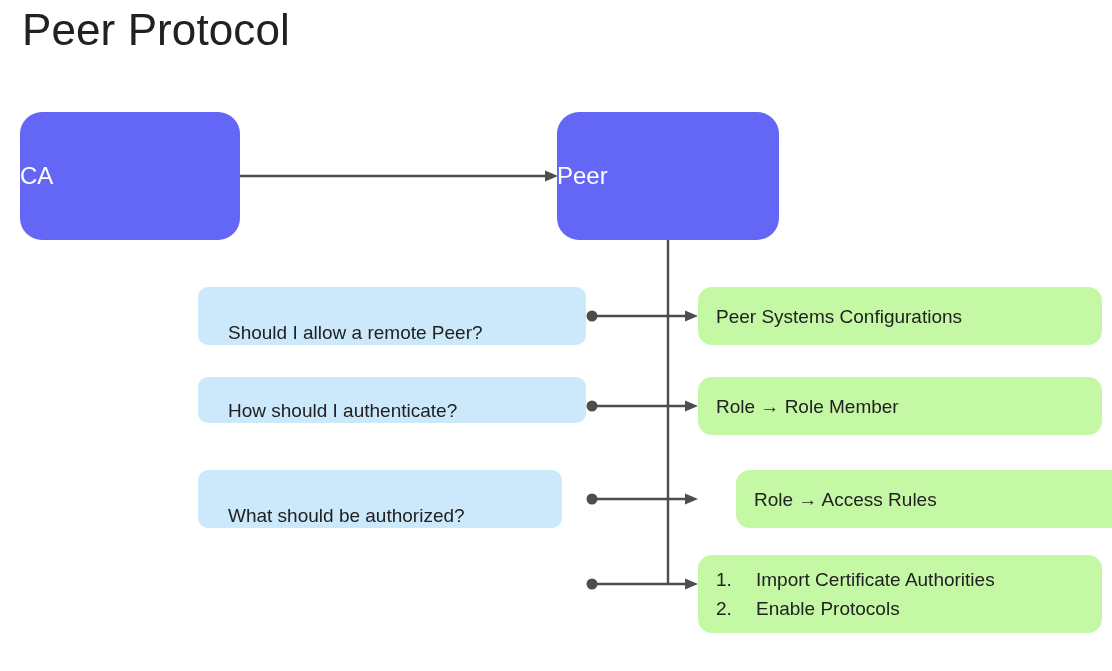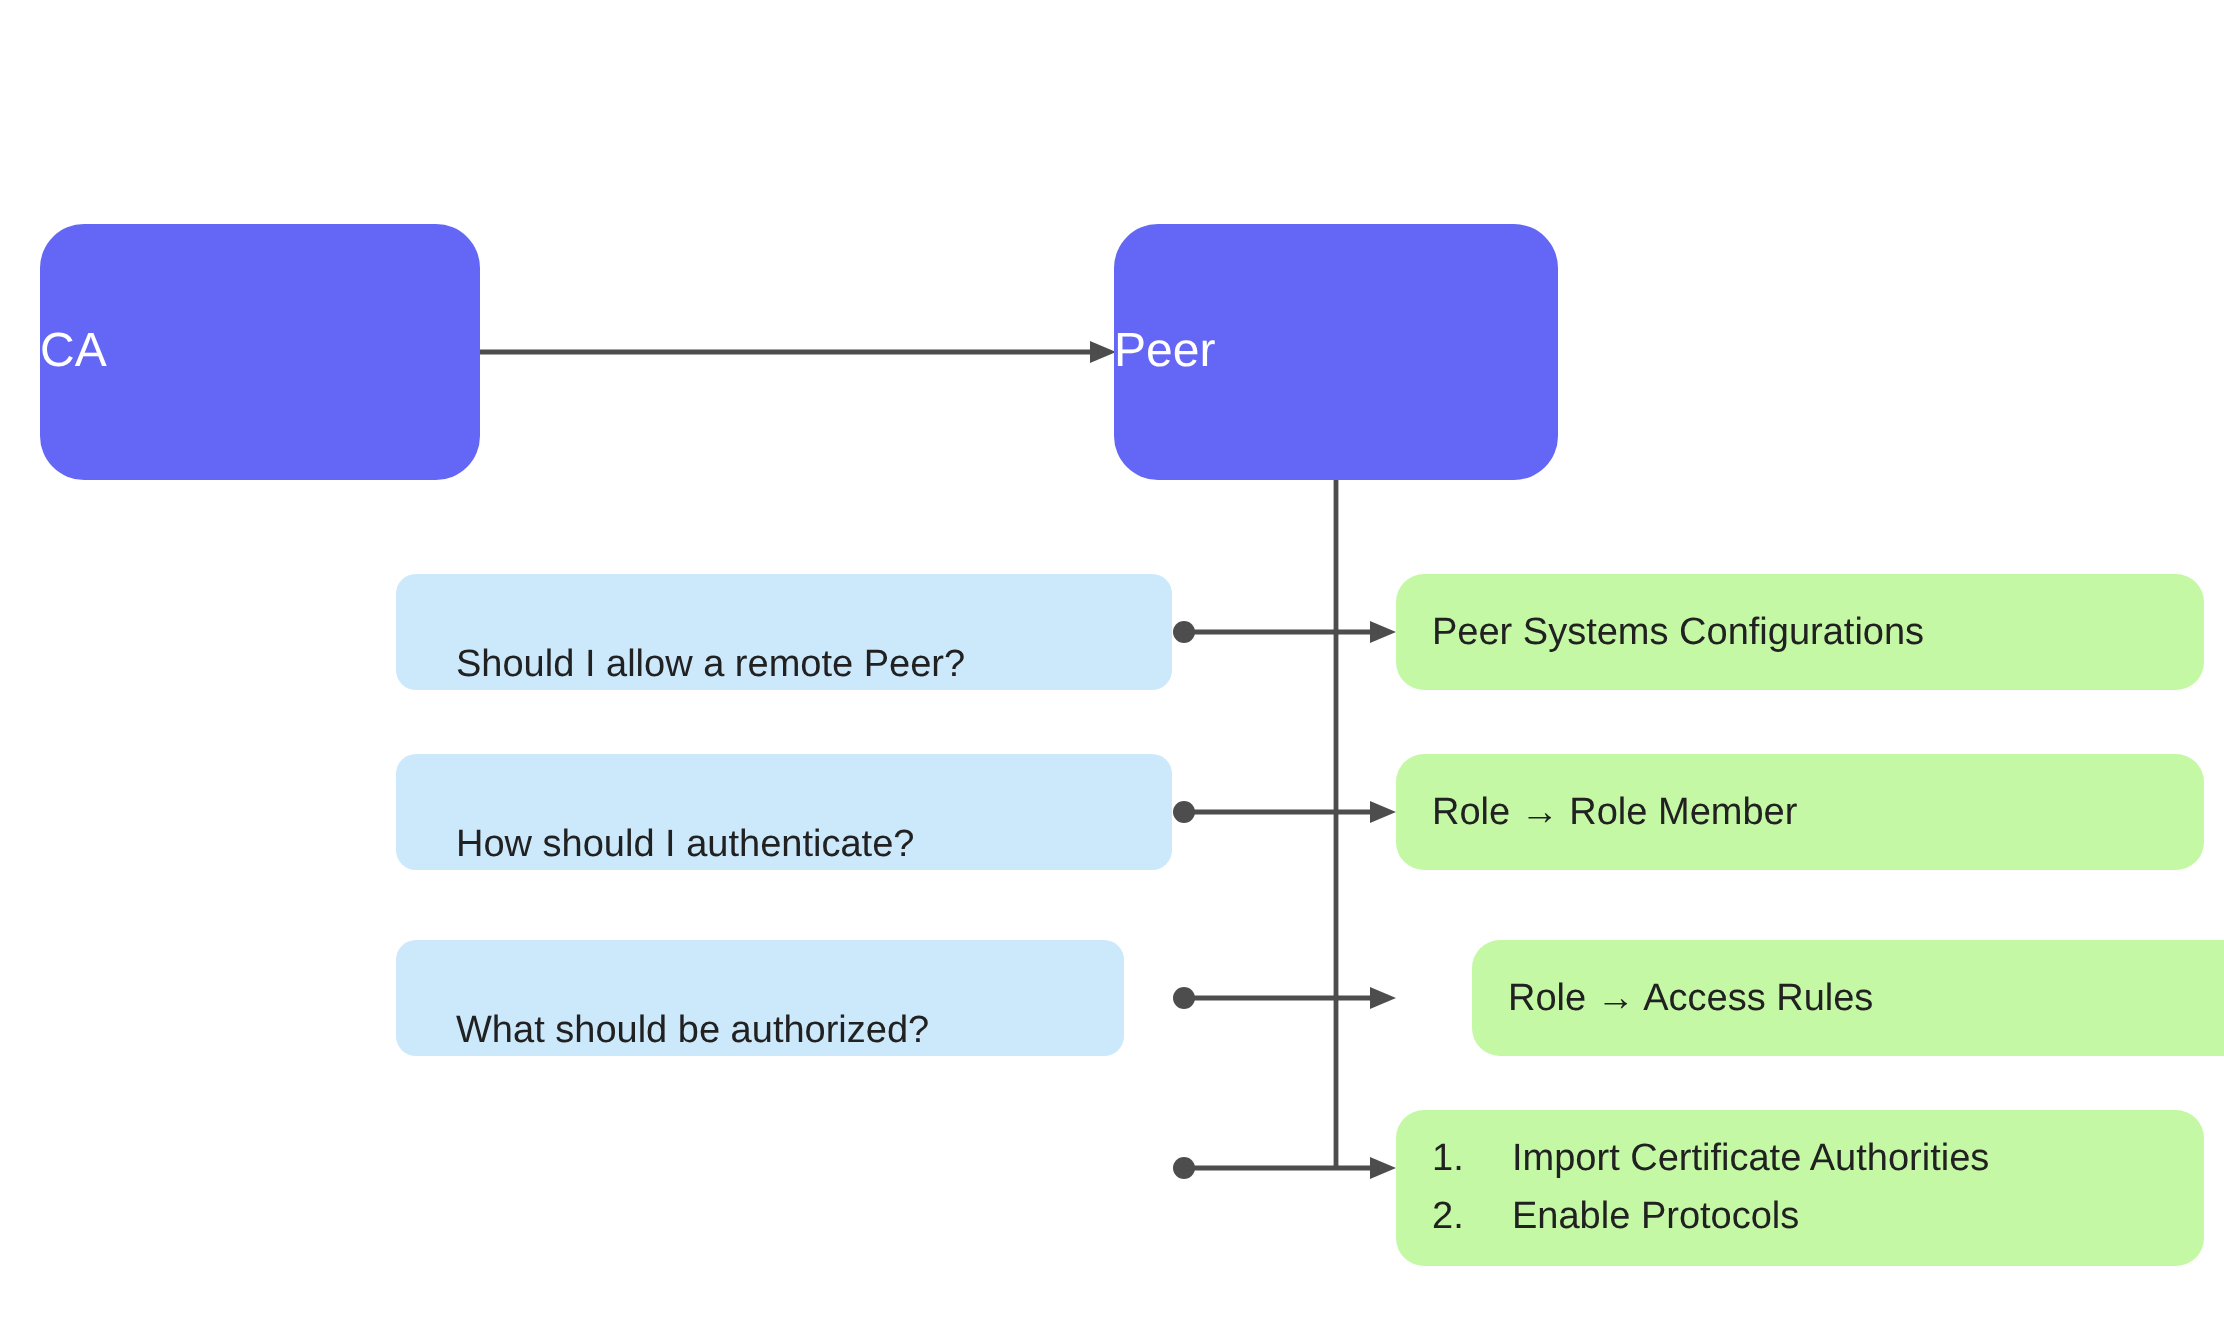--- a/index.html
+++ b/index.html
@@ -121,20 +121,21 @@
   }
   .edge-head {
     fill: #4D4D4D;
   }
 </style>
 </head>
 <body>
 
 <div id="canvas">
 
+  <div id="page-title">Peer Protocol</div>
 
   <svg id="connectors" viewBox="0 0 1112 671" width="1112" height="671">
 
     <g>
       <line class="edge-line" x1="240" y1="176" x2="549" y2="176"></line>
       <polygon class="edge-head" points="558,176 545,170.5 545,181.5"></polygon>
     </g>
 
     <g>
       <line class="edge-line" x1="668" y1="240" x2="668" y2="584"></line>
@@ -170,21 +171,21 @@
   </div>
 
   <div class="node actor" style="left:557px; top:112px; width:222px; height:128px;">
     <span class="node-label">Peer</span>
   </div>
 
   <div class="node question" style="left:198px; top:287px; width:388px; height:58px;">
     <span class="node-label">Should I allow a remote Peer?</span>
   </div>
 
-  <div class="node question" style="left:198px; top:377px; width:388px; height:58px;">
+  <div class="node question" style="left:198px; top:377px; width:388px; height:46px;">
     <span class="node-label">How should I authenticate?</span>
   </div>
 
   <div class="node question" style="left:198px; top:470px; width:364px; height:58px;">
     <span class="node-label">What should be authorized?</span>
   </div>
 
 
   <div class="node answer" style="left:698px; top:287px; width:404px; height:58px;">
     <span class="node-label">Peer Systems Configurations</span>

